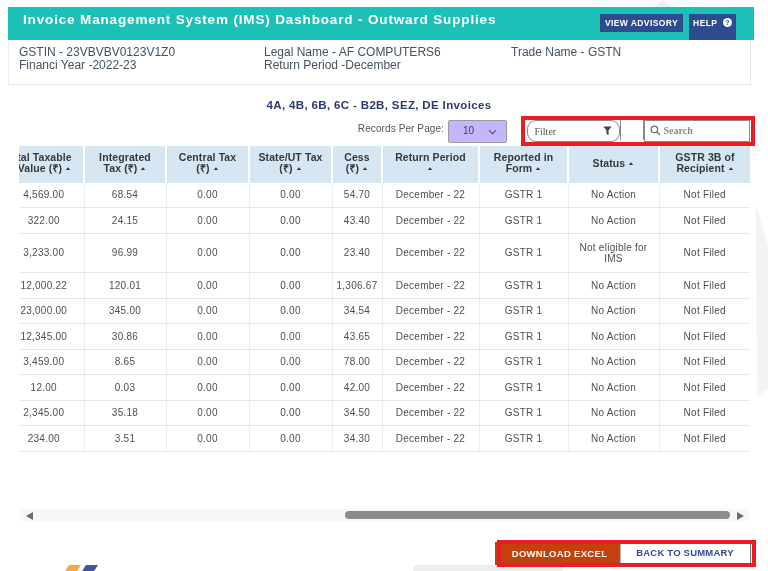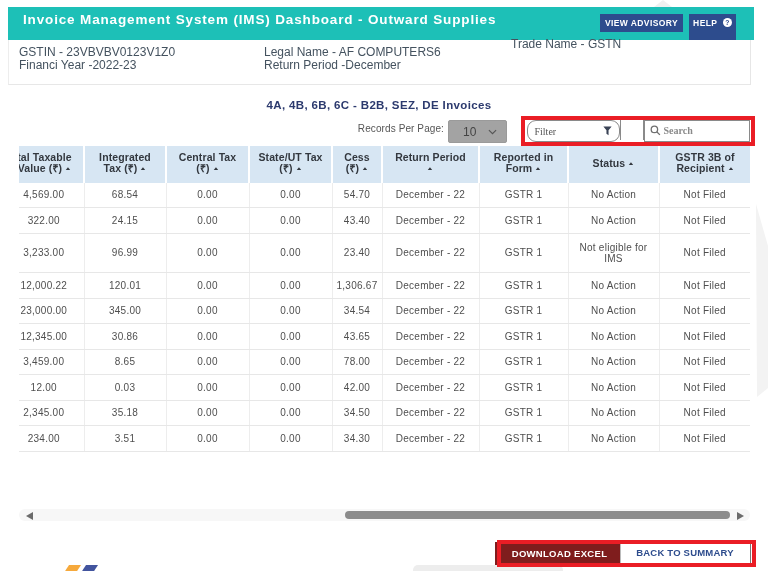--- a/index.html
+++ b/index.html
@@ -16,30 +16,30 @@
   #btn-help{left:689px;top:14px;width:47px;height:34px;line-height:18px;}
   #tri-top{left:654px;top:0px;width:0;height:0;border-left:9px solid transparent;
            border-right:9px solid transparent;border-bottom:7px solid #f0f0f0;}
 
   
   #panel{left:8px;top:40px;width:741px;height:44px;background:#fff;border-left:1px solid #ededed;
          border-right:1px solid #e6e6e6;border-bottom:1px solid #e7e7e7;}
   .ptxt{font-size:12px;color:#44525f;line-height:13px;}
   #p1{left:19px;top:46px;}
   #p2{left:264px;top:46px;}
-  #p3{left:511px;top:38px;}
+  #p3{left:511px;top:46px;}
 
   
   #heading{left:0px;top:99px;width:758px;text-align:center;font-size:11.5px;letter-spacing:.35px;
            font-weight:bold;color:#2c3a6e;}
 
   
   #rpp{left:244px;top:123px;width:200px;text-align:right;font-size:10px;letter-spacing:.1px;color:#555;}
   #sel{left:448px;top:120px;width:57px;height:21px;border:1px solid #9a9a9a;
-       border-radius:2px;background:#a3a3a3;font-size:12px;color:#444;}
+       border-radius:2px;background:#c4b5fd;font-size:10px;color:#444;}
   #sel span{position:absolute;left:14px;top:4px;}
 
   
   #redbox1{left:521px;top:115.5px;width:225.5px;height:22.5px;border:4px solid #ea1d25;background:transparent;z-index:5;}
   .inp{border:1px solid #8a8a8a;background:#fff;font-family:"Liberation Serif",serif;
        font-size:10px;color:#555;}
   #f-filter{left:526.5px;top:120px;width:91px;height:20px;border-radius:9px;}
   #f-filter span{position:absolute;left:7px;top:4.5px;}
   #f-mid{left:620px;top:120px;width:22px;height:20px;border-top:none;border-bottom:none;}
   #f-search{left:643.5px;top:120px;width:104.5px;height:20px;font-weight:bold;}
@@ -65,21 +65,21 @@
   #sb-thumb{left:345px;top:511px;width:385px;height:8px;background:#8c8c8c;border-radius:4px;}
   .sb-arrow{width:0;height:0;}
   #sb-left{left:26px;top:512px;border-top:4px solid transparent;border-bottom:4px solid transparent;
            border-right:7px solid #6b6b6b;}
   #sb-right{left:737px;top:512px;border-top:4px solid transparent;border-bottom:4px solid transparent;
             border-left:7px solid #6b6b6b;}
 
   
   #graystrip{left:413px;top:565px;width:150px;height:6px;background:#ededed;border-radius:5px 5px 0 0;}
   #redbox2{left:497px;top:539.5px;width:250.5px;height:19.5px;border:4px solid #ea1d25;background:transparent;z-index:5;}
-  #btn-dl{left:494.5px;top:542px;width:125px;height:23px;background:#7f1d1d;color:#fff;padding-left:5px;
+  #btn-dl{left:494.5px;top:542px;width:125px;height:23px;background:#c2410c;color:#fff;padding-left:5px;
           font-weight:bold;font-size:9.5px;text-align:center;line-height:23px;letter-spacing:.3px;box-sizing:border-box;}
   #btn-back{left:619.5px;top:543px;width:131px;height:20.5px;background:#fff;color:#2d4c8d;
           font-weight:bold;font-size:9.5px;text-align:center;line-height:20.5px;
           border-left:1px solid #bbb;border-right:1.5px solid #777;box-sizing:border-box;letter-spacing:.2px;}
 
   
   .lg{top:565px;height:7px;width:12px;transform:skewX(-33deg);transform-origin:top left;}
   #lg1{left:69px;background:#f6a93c;}
   #lg2{left:86px;background:#42549e;}
 </style>

